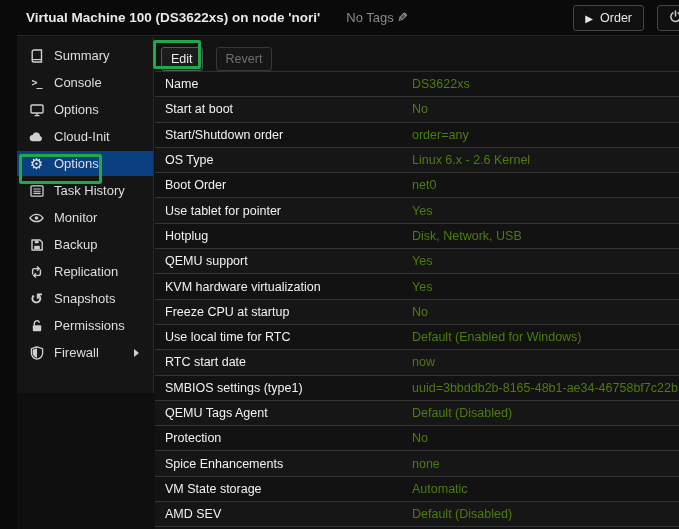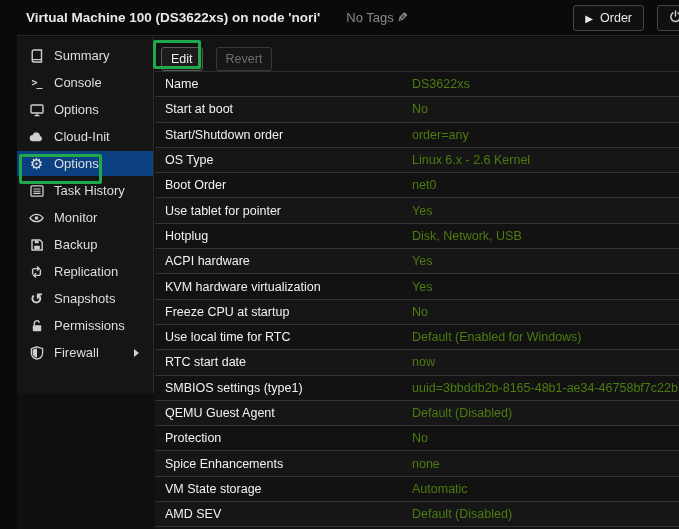--- a/index.html
+++ b/index.html
@@ -211,21 +211,21 @@
         </div>
         <div class="opt-row">
           <span class="opt-label">Use tablet for pointer</span>
           <span class="opt-value">Yes</span>
         </div>
         <div class="opt-row">
           <span class="opt-label">Hotplug</span>
           <span class="opt-value">Disk, Network, USB</span>
         </div>
         <div class="opt-row">
-          <span class="opt-label">ACPI hardware</span>
+          <span class="opt-label">QEMU support</span>
           <span class="opt-value">Yes</span>
         </div>
         <div class="opt-row">
           <span class="opt-label">KVM hardware virtualization</span>
           <span class="opt-value">Yes</span>
         </div>
         <div class="opt-row">
           <span class="opt-label">Freeze CPU at startup</span>
           <span class="opt-value">No</span>
         </div>
@@ -235,21 +235,21 @@
         </div>
         <div class="opt-row">
           <span class="opt-label">RTC start date</span>
           <span class="opt-value">now</span>
         </div>
         <div class="opt-row">
           <span class="opt-label">SMBIOS settings (type1)</span>
           <span class="opt-value">uuid=3bbddb2b-8165-48b1-ae34-46758bf7c22b</span>
         </div>
         <div class="opt-row">
-          <span class="opt-label">QEMU Guest Agent</span>
+          <span class="opt-label">QEMU Tags Agent</span>
           <span class="opt-value">Default (Disabled)</span>
         </div>
         <div class="opt-row">
           <span class="opt-label">Protection</span>
           <span class="opt-value">No</span>
         </div>
         <div class="opt-row">
           <span class="opt-label">Spice Enhancements</span>
           <span class="opt-value">none</span>
         </div>

